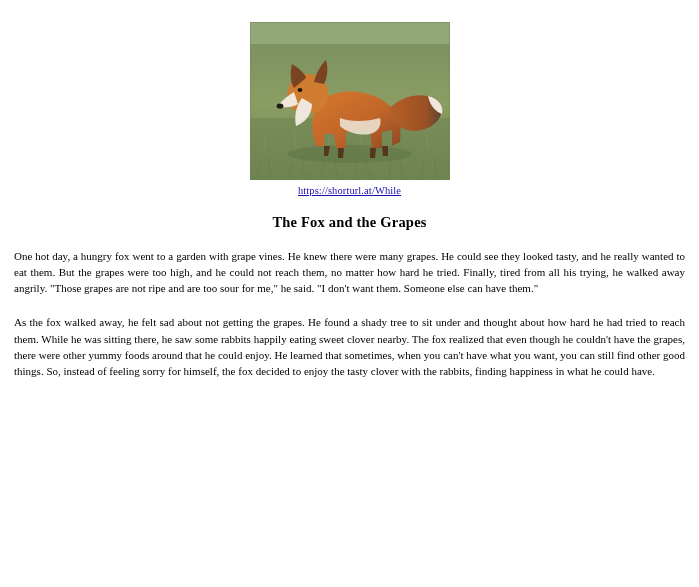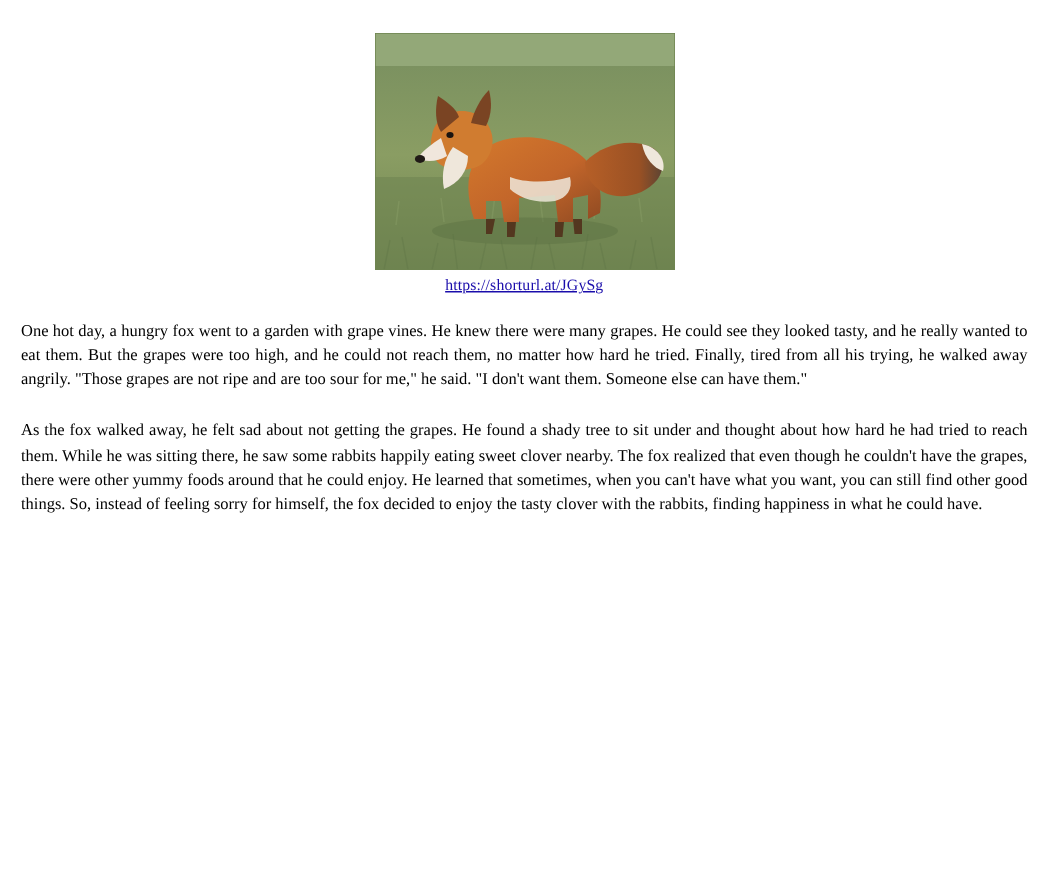--- a/index.html
+++ b/index.html
@@ -136,20 +136,21 @@
       <path d="M140 86 C152 74 170 70 184 76 C192 80 194 90 188 98
                C180 108 164 112 152 106 C144 102 140 94 140 86 Z" fill="url(#tailGrad)"></path>
       <path d="M178 74 C188 76 194 84 192 92 C186 90 180 84 178 74 Z" fill="#efe7db"></path>
       <path d="M74 124 L74 134 L78 134 L80 124 Z" fill="#53371f"></path>
       <path d="M88 126 L88 136 L93 136 L94 126 Z" fill="#53371f"></path>
       <path d="M120 126 L120 136 L125 136 L126 126 Z" fill="#53371f"></path>
       <path d="M132 124 L133 134 L138 134 L138 124 Z" fill="#53371f"></path>
       <rect x="0" y="0" width="200" height="158" fill="none" stroke="#6f8450" stroke-width="1"></rect>
     </svg>
 
-    <a class="caption-link" href="#">https://shorturl.at/JGySg</a>
+    <a class="caption-link" href="#">https://shorturl.at/While</a>
   </div>
 
+  <h1 class="title">The Fox and the Grapes</h1>
 
   <p class="body-text p1">One hot day, a hungry fox went to a garden with grape vines. He knew there were many grapes. He could see they looked tasty, and he really wanted to eat them. But the grapes were too high, and he could not reach them, no matter how hard he tried. Finally, tired from all his trying, he walked away angrily. "Those grapes are not ripe and are too sour for me," he said. "I don't want them. Someone else can have them."</p>
   <p class="body-text p2">As the fox walked away, he felt sad about not getting the grapes. He found a shady tree to sit under and thought about how hard he had tried to reach them. While he was sitting there, he saw some rabbits happily eating sweet clover nearby. The fox realized that even though he couldn't have the grapes, there were other yummy foods around that he could enjoy. He learned that sometimes, when you can't have what you want, you can still find other good things. So, instead of feeling sorry for himself, the fox decided to enjoy the tasty clover with the rabbits, finding happiness in what he could have.</p>
 
 </div>
 
 </body></html>

